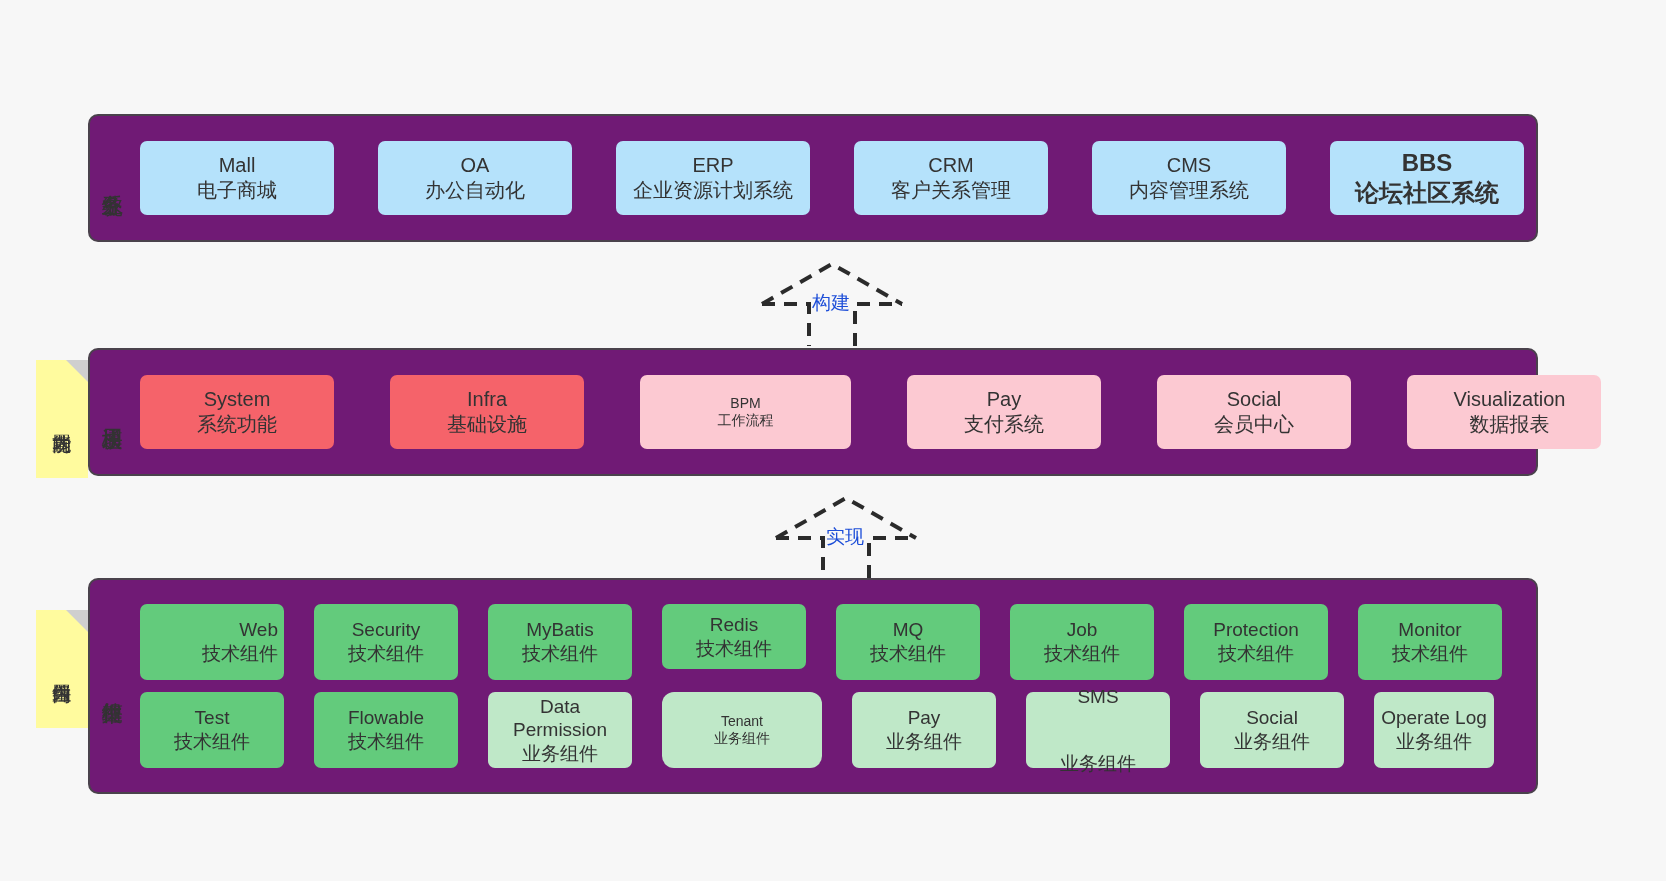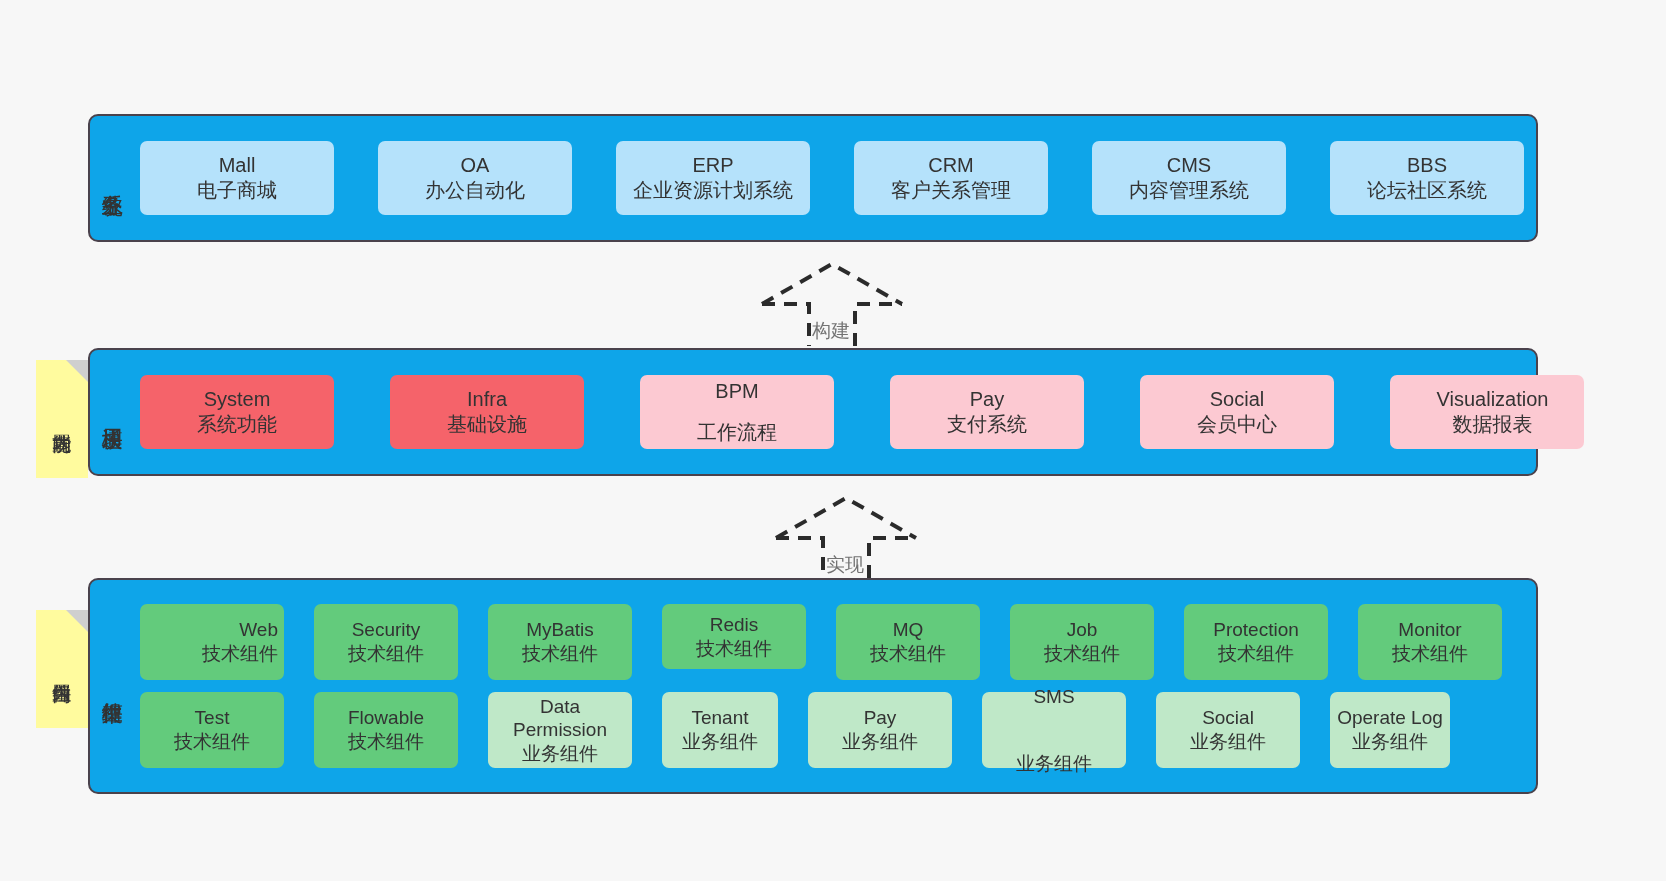--- a/index.html
+++ b/index.html
@@ -20,21 +20,21 @@
     position: absolute;
     left: 0; top: 0;
     width: 1666px;
     height: 881px;
   }
 
   
   .layer {
     position: absolute;
     box-sizing: border-box;
-    background: #0ea5e9;
+    background: #701a75;
     border: 2px solid #4a424c;
     border-radius: 10px;
     display: flex;
     align-items: stretch;
   }
 
   .layer-title {
     flex: 0 0 auto;
     width: 44px;
     display: flex;
@@ -115,25 +115,24 @@
   }
 
   
   .arrow-wrap {
     position: absolute;
     z-index: 2;
   }
   .arrow-label {
     position: absolute;
     font-size: 19px;
-    color: #737373;
+    color: #1d4ed8;
     background: transparent;
     white-space: nowrap;
     user-select: none;
-    margin-top: 28px;
   }
 </style>
 </head>
 <body>
 
 <div id="canvas">
 
   <div class="layer" id="layer-business-system" style="left:88px; top:114px; width:1450px; height:128px;">
     <div class="layer-title">业务系统</div>
     <div class="layer-body">
@@ -151,21 +150,21 @@
             <span class="t2">企业资源计划系统</span>
           </div>
           <div class="card c-blue" style="width: 194px; height: 74px; font-size: 20px;">
             <span class="t1">CRM</span>
             <span class="t2">客户关系管理</span>
           </div>
           <div class="card c-blue" style="width: 194px; height: 74px; font-size: 20px;">
             <span class="t1">CMS</span>
             <span class="t2">内容管理系统</span>
           </div>
-          <div class="card c-blue" style="width: 194px; height: 74px; font-size: 20px;">
+          <div class="card c-blue" style="width: 194px; height: 74px; font-size: 24px; font-weight: bold;">
             <span class="t1">BBS</span>
             <span class="t2">论坛社区系统</span>
           </div>
         </div>
     </div>
   </div>
 
   <div class="arrow-wrap" style="left:752px; top:256px; width:160px; height:90px;">
     <svg width="160" height="90" viewBox="0 0 160 90">
       <path d="M 10 48 L 80 8 L 150 48" fill="none" stroke="#2b2b2b" stroke-width="4" stroke-dasharray="13,9" stroke-linecap="butt"></path>
@@ -184,21 +183,21 @@
     <div class="layer-body">
       <div class="row" id="row-cm-0" style="gap: 56px;">
           <div class="card c-red" style="width: 194px; height: 74px; font-size: 20px;">
             <span class="t1">System</span>
             <span class="t2">系统功能</span>
           </div>
           <div class="card c-red" style="width: 194px; height: 74px; font-size: 20px;">
             <span class="t1">Infra</span>
             <span class="t2">基础设施</span>
           </div>
-          <div class="card c-pink" style="width: 194px; height: 74px; font-size: 20px; justify-content: space-between;">
+          <div class="card c-pink" style="width: 211px; height: 74px; font-size: 14px;">
             <span class="t1">BPM</span>
             <span class="t2">工作流程</span>
           </div>
           <div class="card c-pink" style="width: 194px; height: 74px; font-size: 20px;">
             <span class="t1">Pay</span>
             <span class="t2">支付系统</span>
           </div>
           <div class="card c-pink" style="width: 194px; height: 74px; font-size: 20px;">
             <span class="t1">Social</span>
             <span class="t2">会员中心</span>
@@ -267,21 +266,21 @@
             <span class="t2">技术组件</span>
           </div>
           <div class="card c-green" style="width: 144px; height: 76px; font-size: 19px;">
             <span class="t1">Flowable</span>
             <span class="t2">技术组件</span>
           </div>
           <div class="card c-lgreen" style="width: 144px; height: 76px; font-size: 19px;">
             <span class="t1">Data Permission</span>
             <span class="t2">业务组件</span>
           </div>
-          <div class="card c-lgreen" style="width: 116px; height: 76px; font-size: 19px;">
+          <div class="card c-lgreen" style="width: 160px; height: 76px; font-size: 14px; border-radius: 12px;">
             <span class="t1">Tenant</span>
             <span class="t2">业务组件</span>
           </div>
           <div class="card c-lgreen" style="width: 144px; height: 76px; font-size: 19px;">
             <span class="t1">Pay</span>
             <span class="t2">业务组件</span>
           </div>
           <div class="card c-lgreen" style="width: 144px; height: 76px; font-size: 19px; gap: 43px;">
             <span class="t1">SMS</span>
             <span class="t2">业务组件</span>

